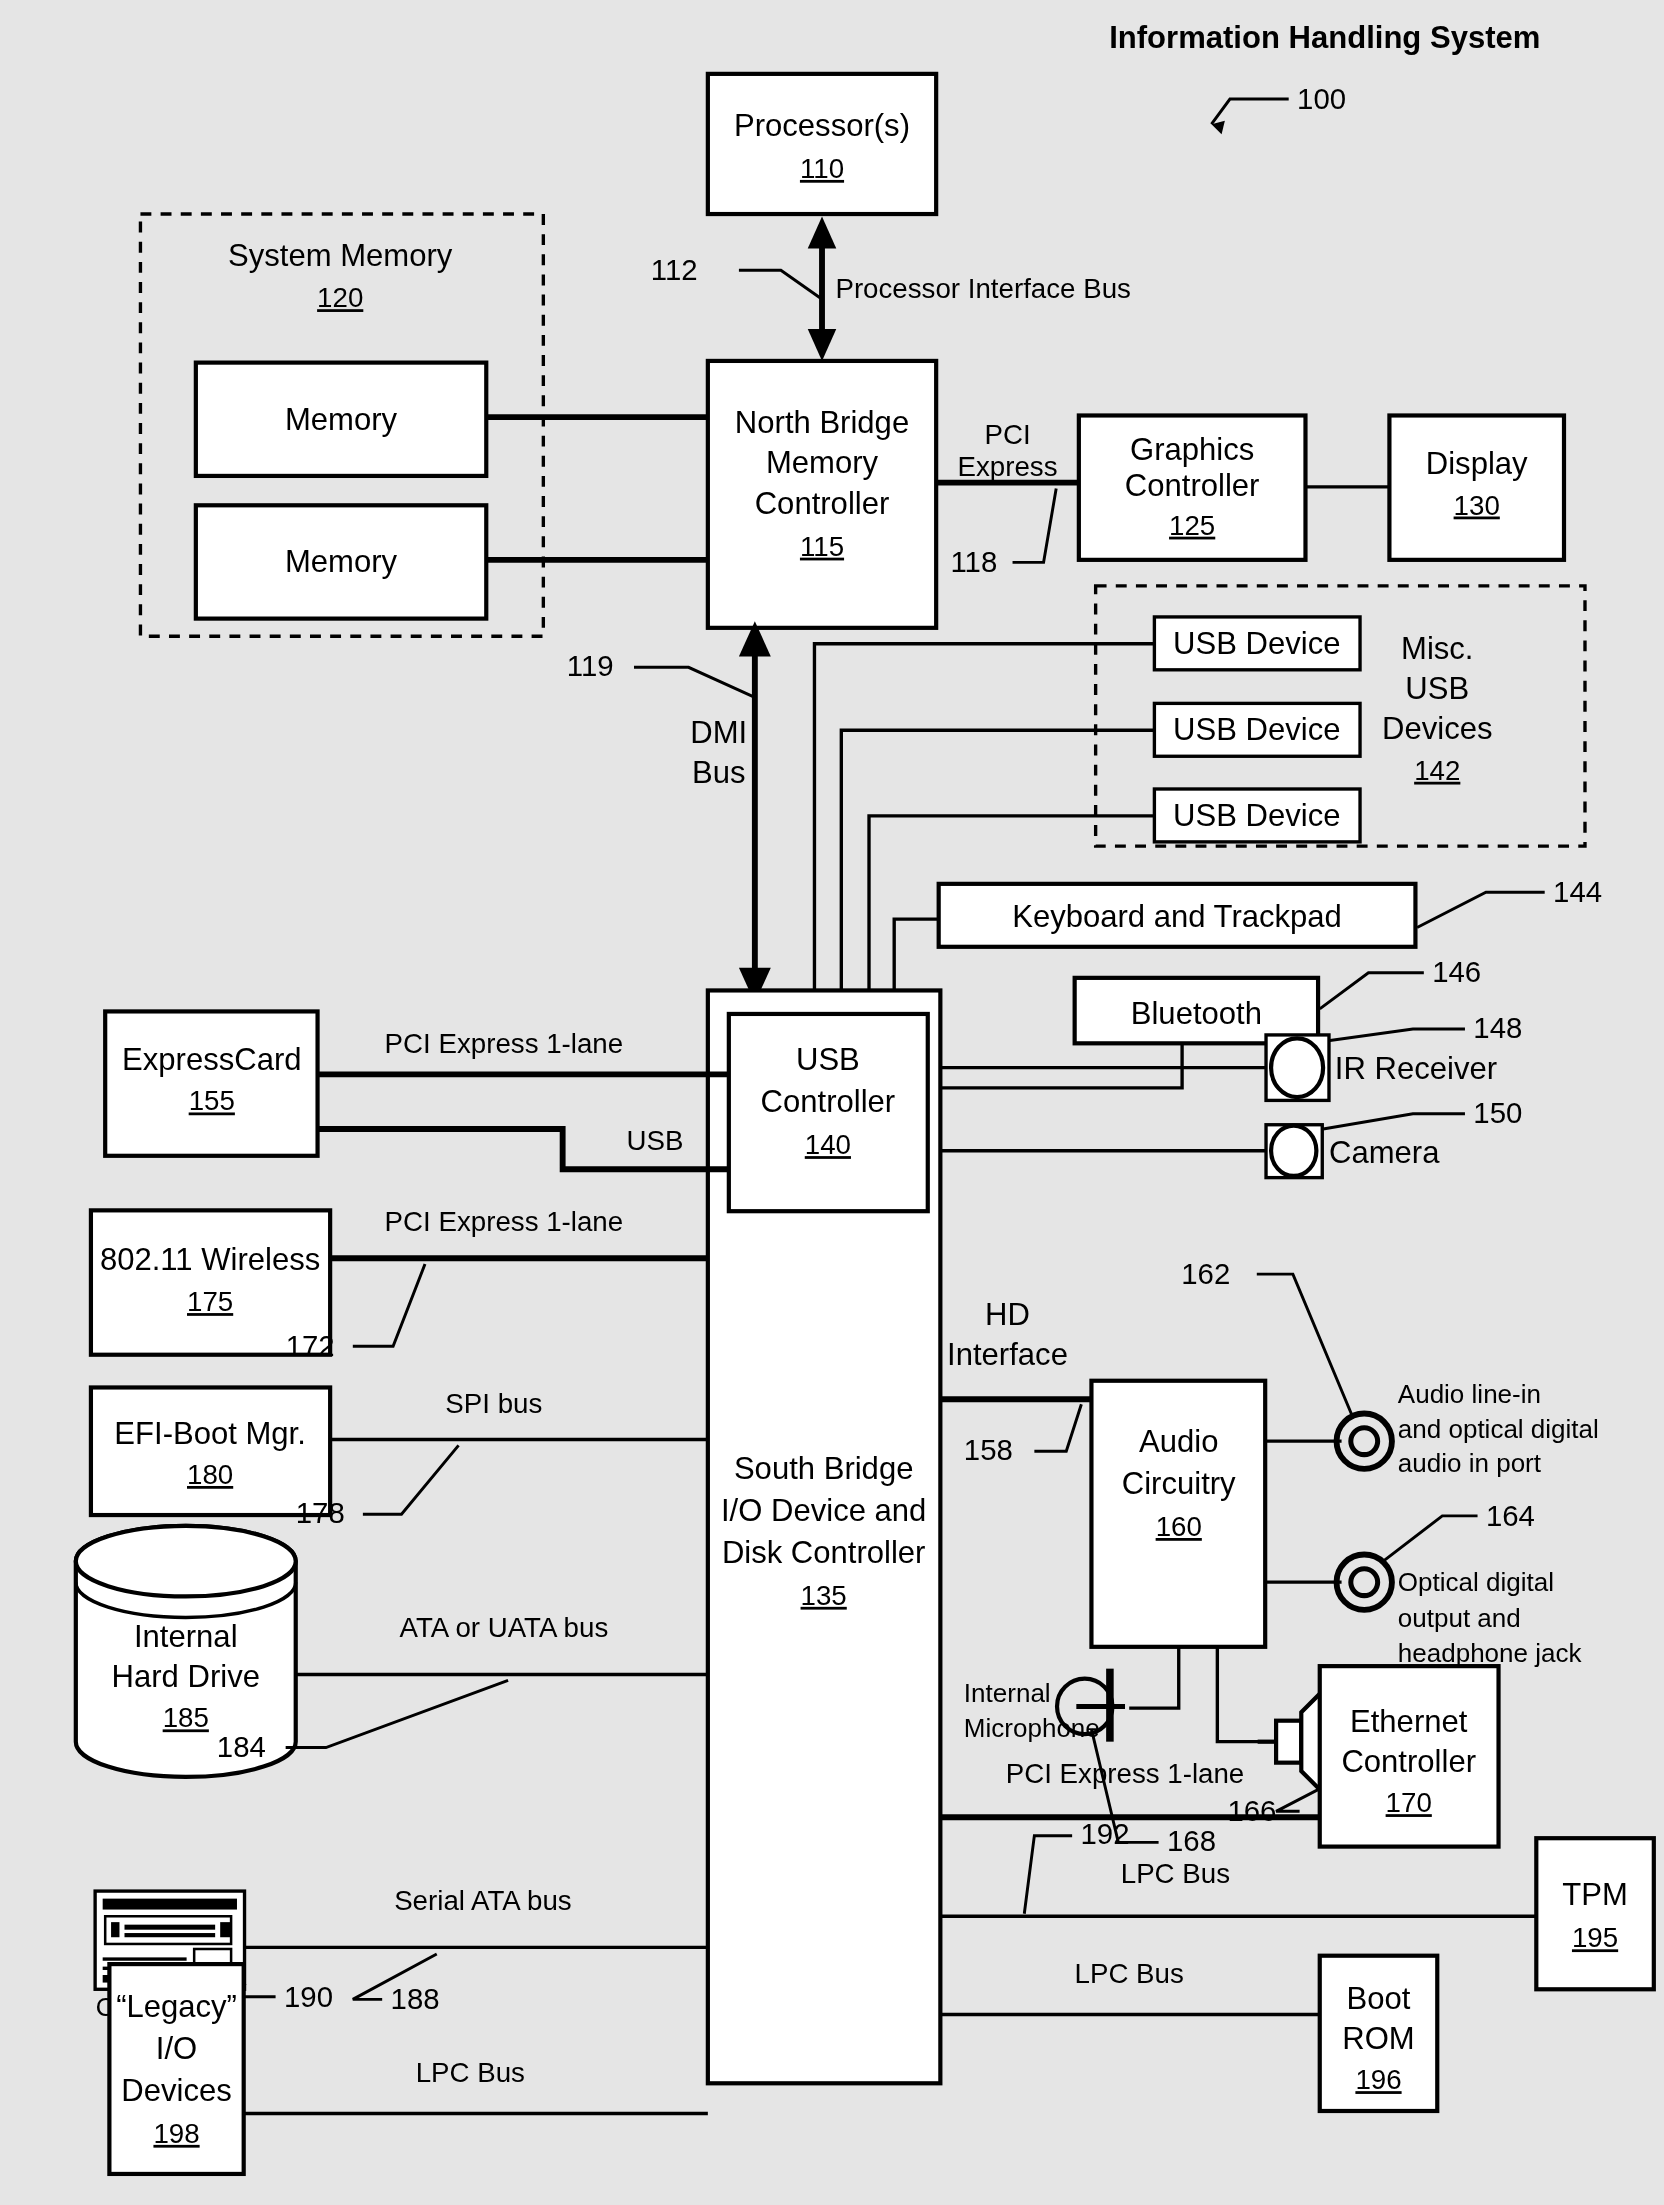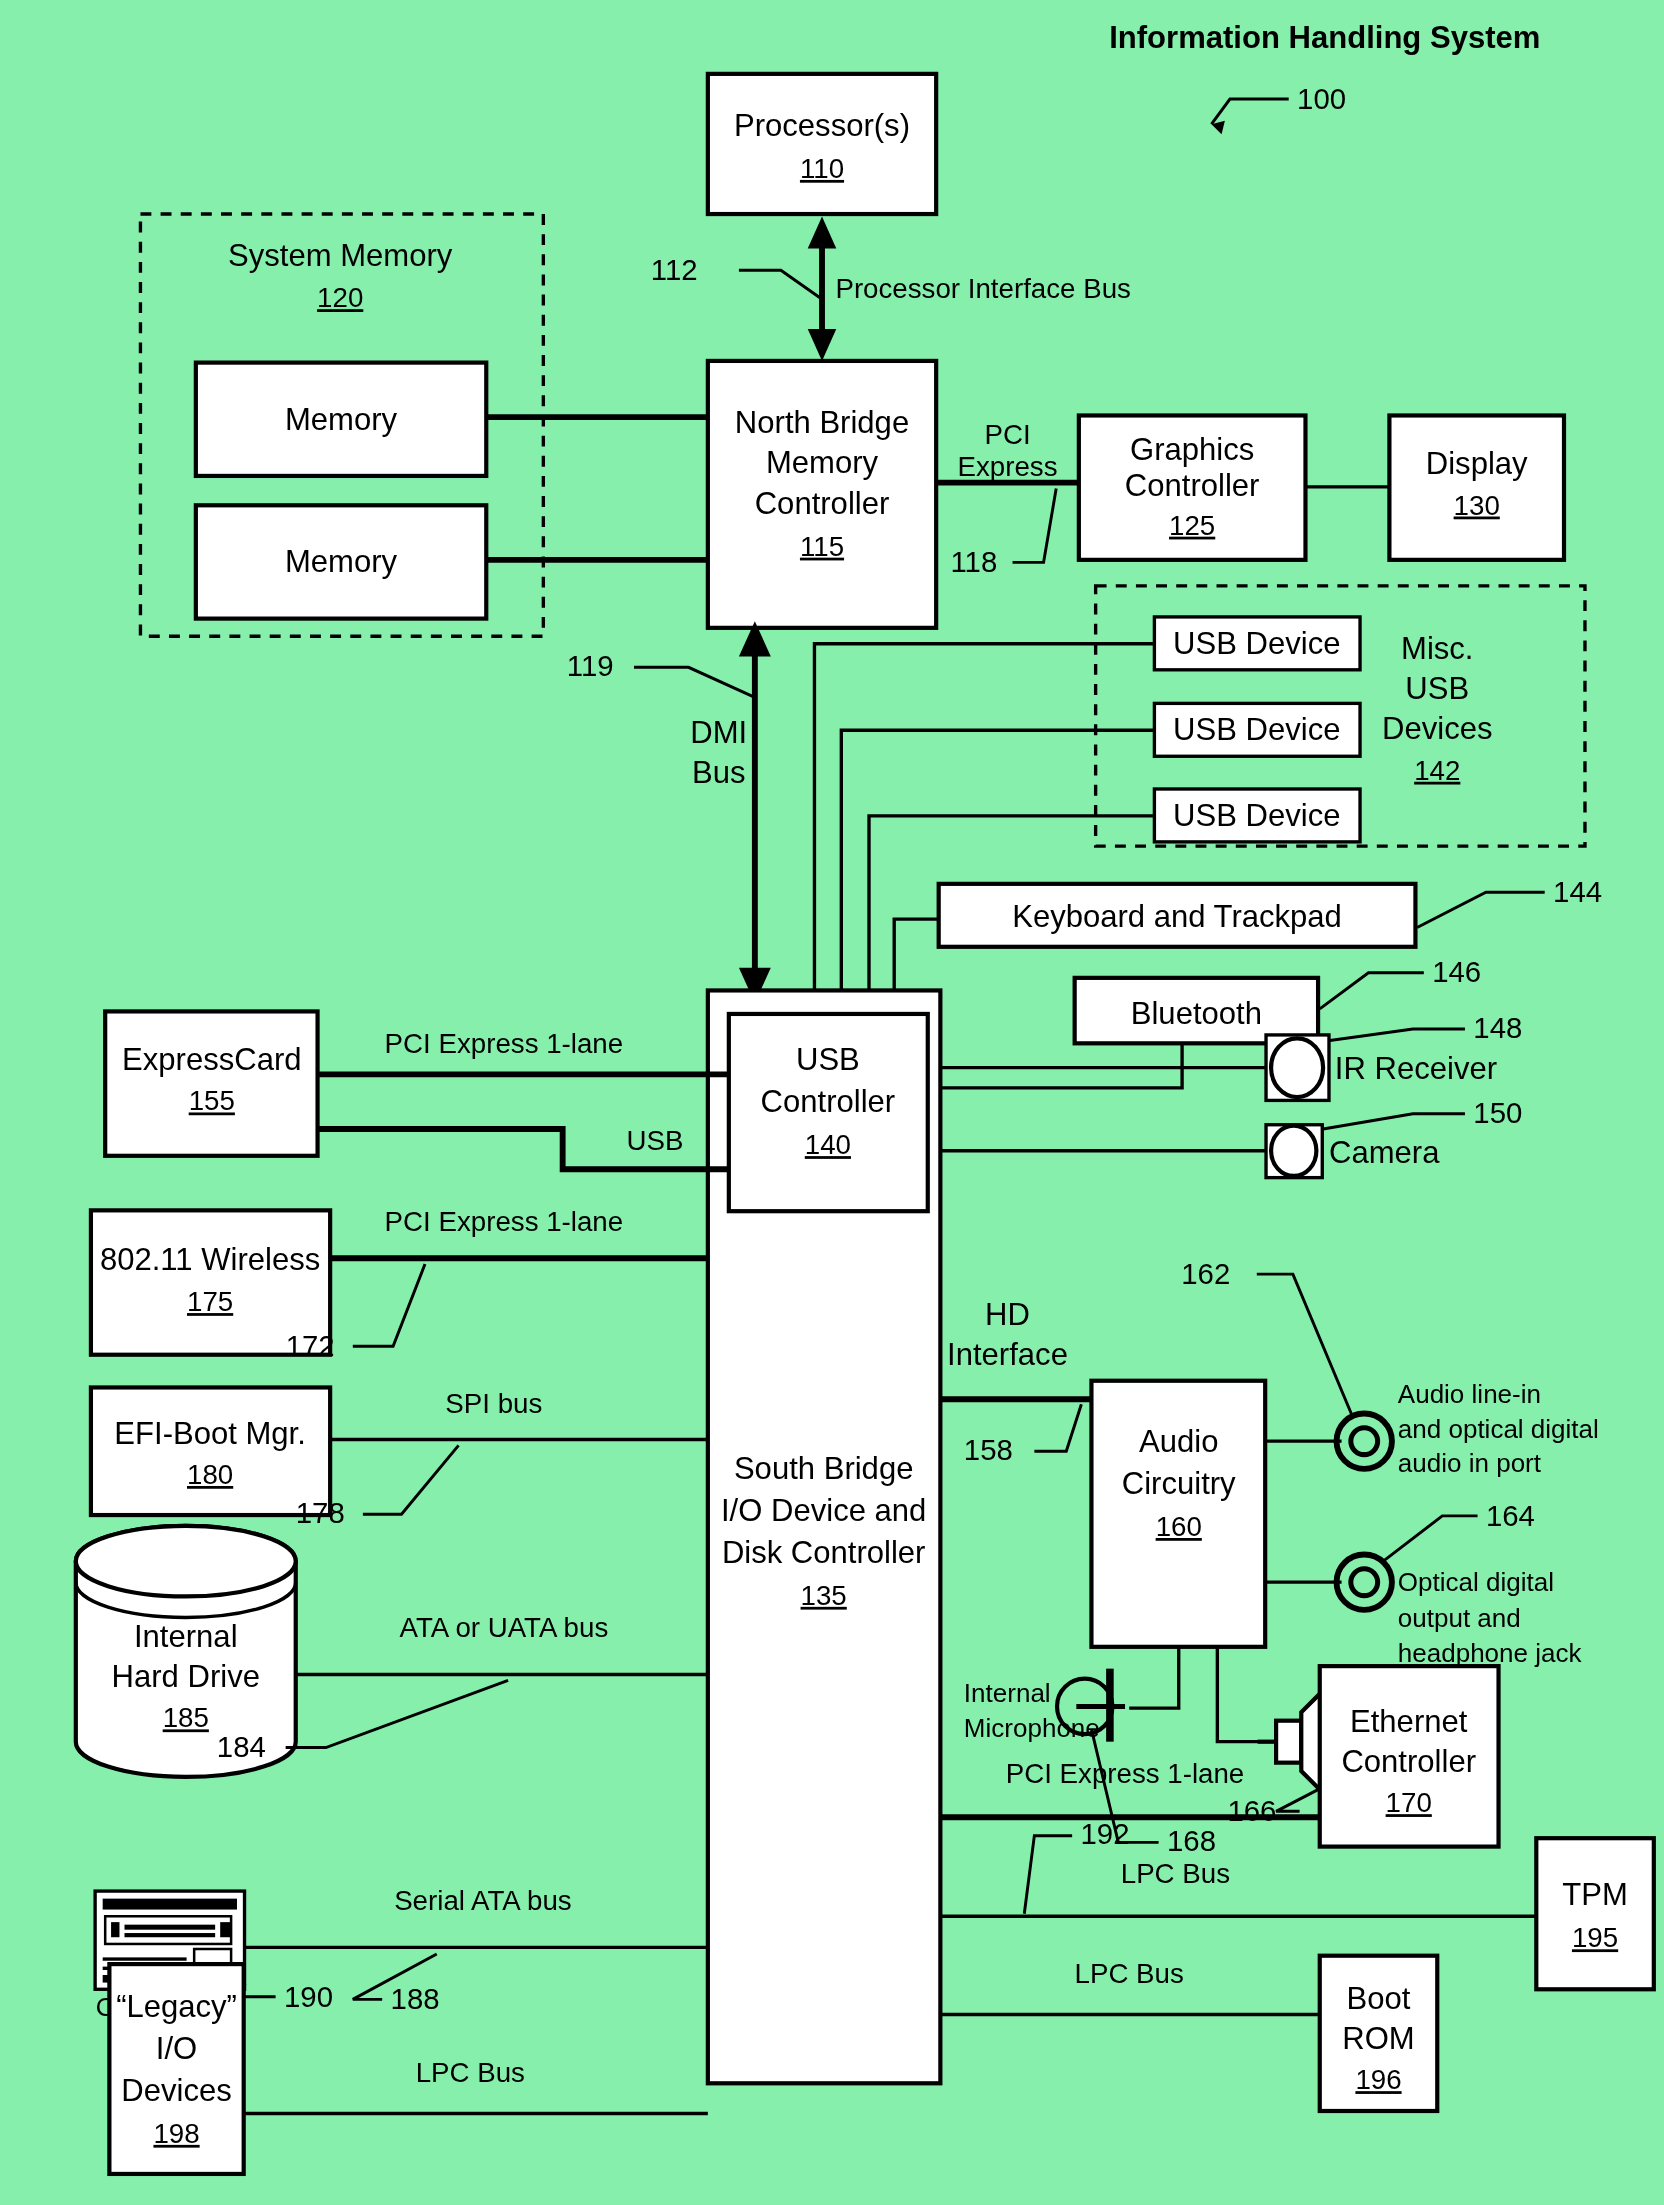--- a/index.html
+++ b/index.html
@@ -1,17 +1,17 @@
 <!DOCTYPE html>
 <html style="font-size:13.4px"><head>
 <meta charset="utf-8">
 <style>
   html,body{margin:0;padding:0;background:#ffffff;}
   body{width:1665px;height:2205px;font-family:"Liberation Sans",sans-serif;}
-  #stage{position:relative;width:1665px;height:2205px;overflow:hidden;background:#86efac;}
+  #stage{position:relative;width:1665px;height:2205px;overflow:hidden;background:#e5e5e5;}
   svg{position:absolute;top:0;left:0;width:1665px;height:2205px;}
   .bx{fill:#ffffff;stroke:#000000;stroke-width:5;}
   .bxthin{fill:#ffffff;stroke:#000000;stroke-width:4;}
   .dash{fill:none;stroke:#000000;stroke-width:4;stroke-dasharray:13 11;}
   .ln{stroke:#000000;stroke-width:7;fill:none;}
   .lnthin{stroke:#000000;stroke-width:4;fill:none;}
   .lead{stroke:#000000;stroke-width:3.5;fill:none;}
   .t{font-family:"Liberation Sans",sans-serif;fill:#000;font-size:33px;}
   .tc{text-anchor:middle;}
   .tl{text-anchor:start;}

